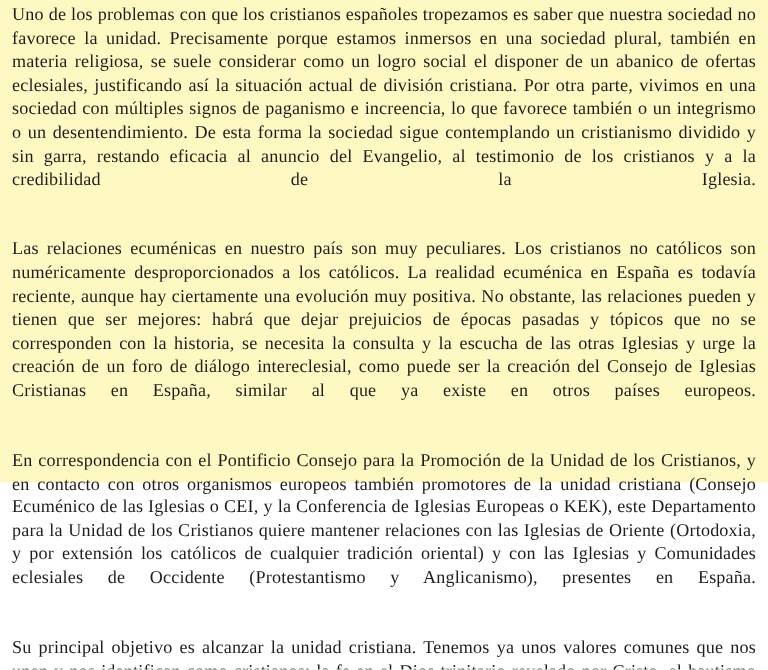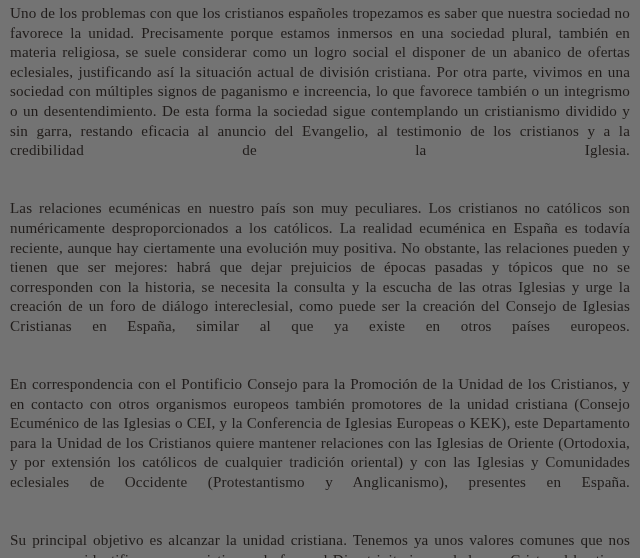--- a/index.html
+++ b/index.html
@@ -9,23 +9,23 @@
   }
   body {
     width: 640px;
     height: 558px;
     overflow: hidden;
     font-family: "Liberation Serif", "DejaVu Serif", serif;
   }
   #page {
     box-sizing: border-box;
     width: 640px;
-    height: 558px;
+    height: 402px;
     padding: 4px 10px 0 10px;
-    background: #737373;
+    background: #fef9c3;
   }
   .para {
     margin: 0 0 19px 0;
     padding: 0;
     text-align: justify;
     text-justify: inter-word;
     font-size: 15.1px;
     line-height: 19.6px;
     color: #201c1a;
     letter-spacing: 0.01em;

